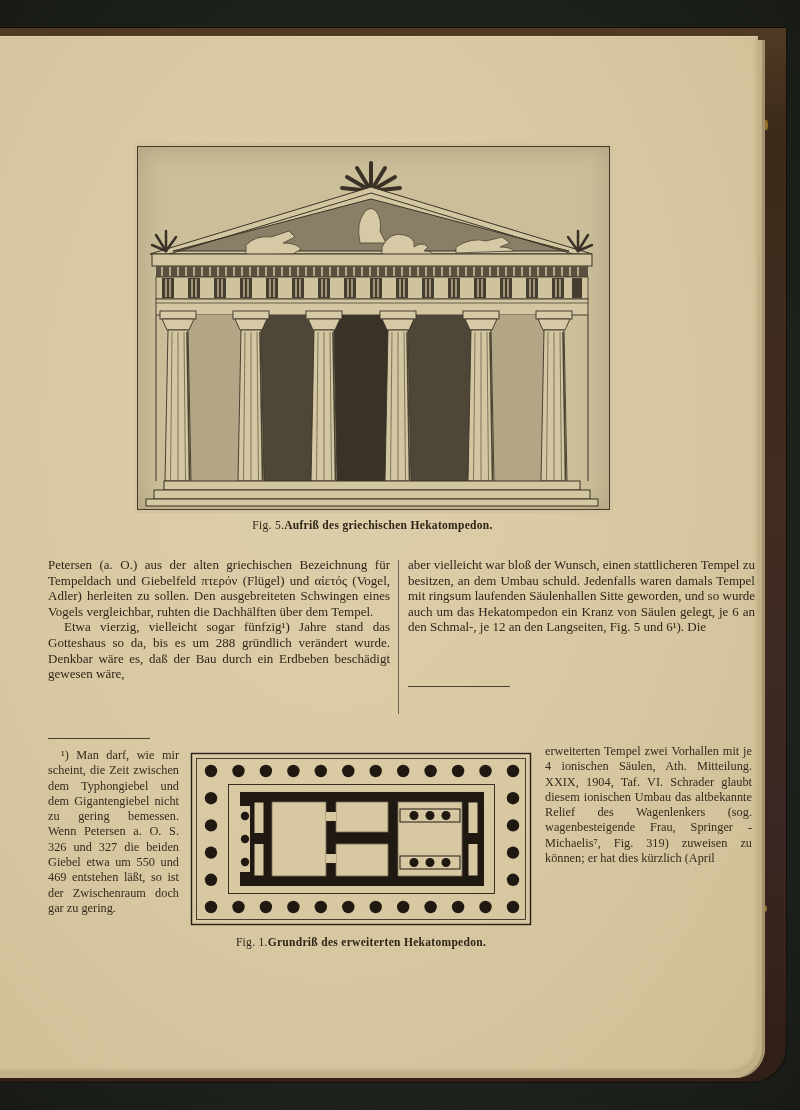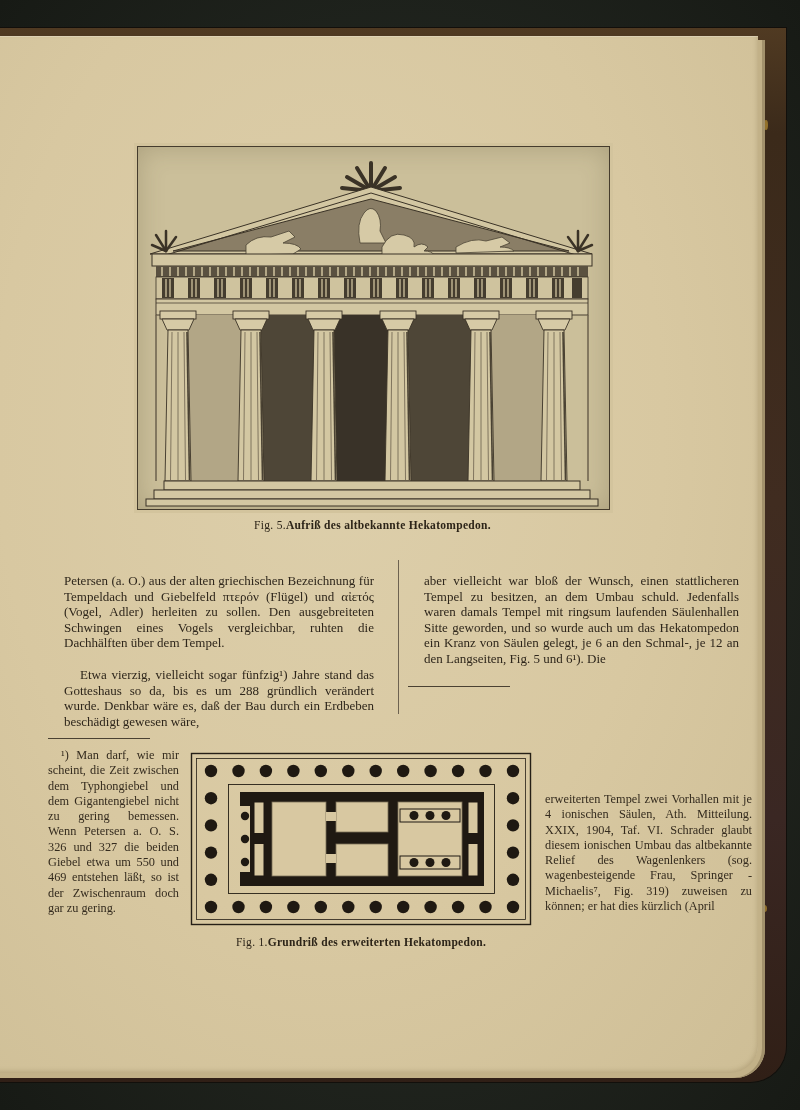--- a/index.html
+++ b/index.html
@@ -45,28 +45,28 @@
     background:#cbbf9a;border:1px solid #453c2d;
     box-shadow:0 0 0 3px #d3c49d, inset 0 0 26px rgba(80,70,45,.25);
   }
   .caption{
     position:absolute;text-align:center;font-size:11.5px;color:#2c2418;letter-spacing:.3px;
   }
   .caption .cap-label{font-weight:normal;}
   .caption .cap-text{font-weight:bold;}
 
   .bodycol{position:absolute;font-size:13px;line-height:15.6px;color:#2e261b;text-align:justify;}
-  .bodycol p{margin:16px;}
+  .bodycol p{margin:0;}
   .bodycol p.indent{text-indent:16px;}
   .col-divider{position:absolute;left:398px;top:524px;width:1px;height:154px;background:#6d6250;}
 
   .fn-rule{position:absolute;height:1px;background:#4a4132;}
   .footnote{position:absolute;font-size:12.3px;line-height:15.3px;color:#342b1e;text-align:justify;}
   .footnote p{margin:0;text-indent:13px;}
-  .footnote.cont p{text-indent:0;margin-top:48px;}
+  .footnote.cont p{text-indent:0;}
 
   .plan-wrap{position:absolute;left:188px;top:714px;width:346px;height:178px;}
   svg{display:block;}
 </style>
 </head>
 <body>
 
 <div class="scene">
 
   <div class="book-edge"></div>
@@ -319,21 +319,21 @@
 
         <g fill="#d3c7a2" stroke="#3a3226" stroke-width="1">
           <rect x="26" y="334" width="416" height="9"></rect>
           <rect x="16" y="343" width="436" height="9"></rect>
           <rect x="8" y="352" width="452" height="7"></rect>
         </g>
       </svg>
     </div>
 
     <div class="caption" style="left:157px;top:483px;width:471px;">
-      <span class="cap-label">Fig. 5.</span><span class="cap-text">Aufriß des altbekannte Hekatompedon.</span>
+      <span class="cap-label">Fig. 5.</span><span class="cap-text">Aufriß des griechischen Hekatompedon.</span>
     </div>
 
     <div class="bodycol" style="left:68px;top:521px;width:342px;">
       <p>Petersen (a. O.) aus der alten griechischen Bezeichnung für Tempeldach und Giebelfeld πτερόν (Flügel) und αἰετός (Vogel, Adler) herleiten zu sollen.  Den ausgebreiteten Schwingen eines Vogels vergleichbar, ruhten die Dachhälften über dem Tempel.</p>
       <p class="indent">Etwa vierzig, vielleicht sogar fünfzig¹) Jahre stand das Gotteshaus so da, bis es um 288 gründlich verändert wurde.  Denkbar wäre es, daß der Bau durch ein Erdbeben beschädigt gewesen wäre,</p>
     </div>
 
     <div class="bodycol" style="left:428px;top:521px;width:347px;">
       <p>aber vielleicht war bloß der Wunsch, einen stattlicheren Tempel zu besitzen, an dem Umbau schuld.  Jedenfalls waren damals Tempel mit ringsum laufenden Säulenhallen Sitte geworden, und so wurde auch um das Hekatompedon ein Kranz von Säulen gelegt, je 6 an den Schmal-, je 12 an den Langseiten, Fig. 5 und 6¹).  Die</p>
     </div>

